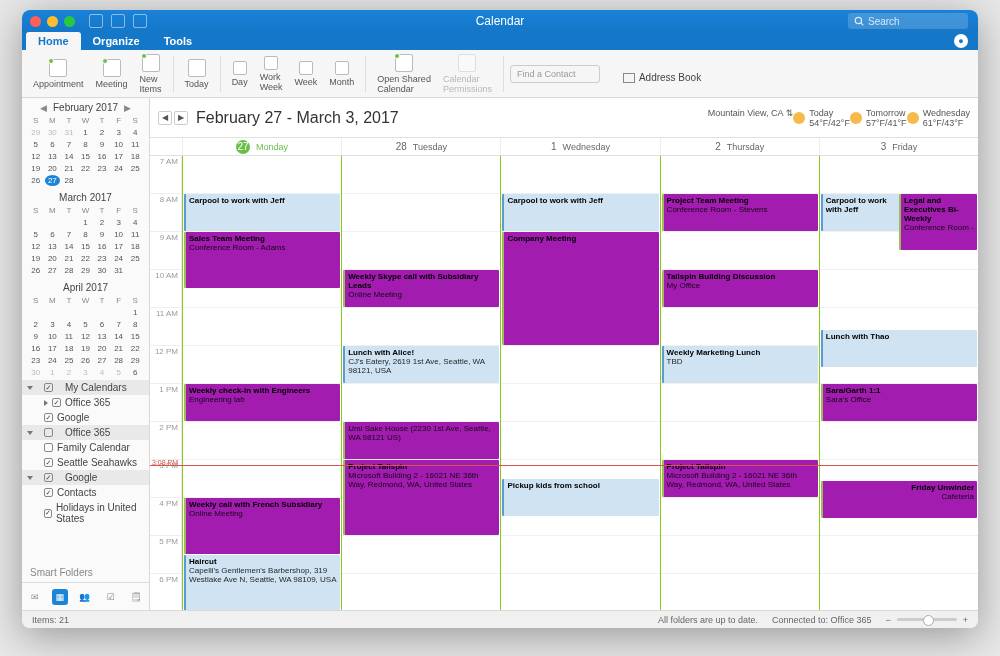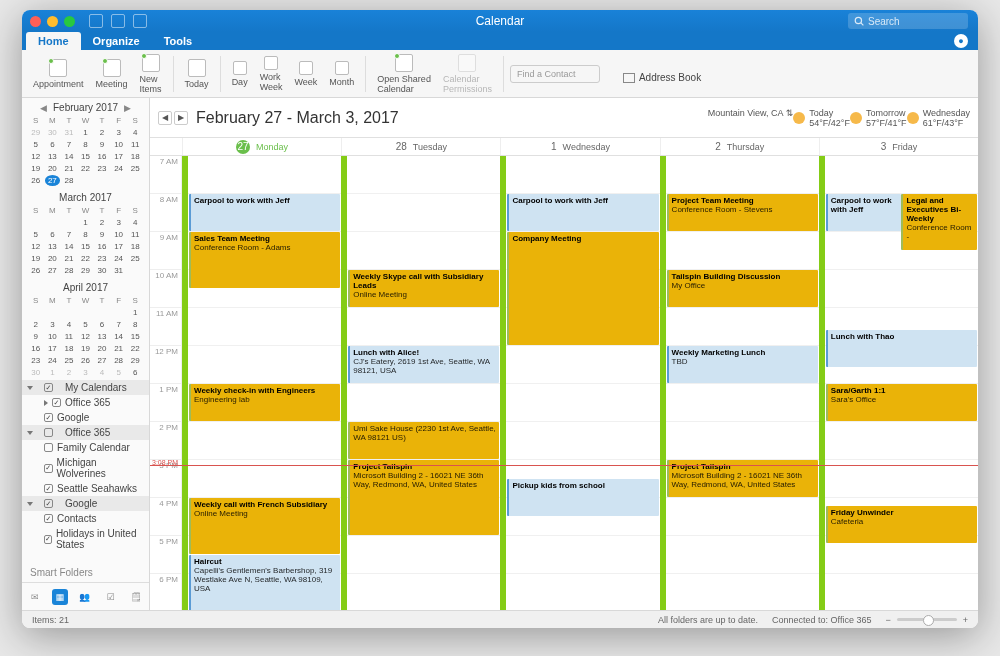--- a/index.html
+++ b/index.html
@@ -61,27 +61,27 @@
 .day-headers{height:18px;display:flex;border-bottom:1px solid #e0e0e0;font-size:9px;color:#666}
 .time-gutter{width:32px;flex-shrink:0}
 .day-h{flex:1;display:flex;align-items:center;justify-content:center;gap:6px;border-left:1px solid #eee}
 .day-h .dnum{font-size:10px}
 .day-h.today .dnum{background:#6abf4b;color:#fff;border-radius:50%;width:14px;height:14px;display:inline-flex;align-items:center;justify-content:center}
 .day-h.today .dname{color:#6abf4b}
 .grid-wrap{flex:1;overflow:hidden;position:relative}
 .grid{display:flex;height:100%;position:relative}
 .hours{width:32px;flex-shrink:0;border-right:1px solid #eee}
 .hour-row{height:38px;border-bottom:1px solid #eee;font-size:8px;color:#999;text-align:right;padding-right:3px;padding-top:1px}
-.day-col{flex:1;border-left:6px solid #84cc16;position:relative}
+.day-col{flex:1;border-left:1px solid #84cc16;position:relative}
 .day-col .slot{height:38px;border-bottom:1px solid #f0f0f0}
 .event{position:absolute;left:1px;right:1px;border-radius:1px;padding:2px 3px;font-size:8px;line-height:9px;overflow:hidden;border-left:2px solid}
 .event .et{font-weight:600}
 .event .el{opacity:.85}
 .ev-blue{background:#cfe3f2;border-left-color:#5a9bd5}
-.ev-green{background:#eab308;border-left-color:#9fbb59}
+.ev-green{background:#a21caf;border-left-color:#9fbb59}
 .now-line{position:absolute;left:0;right:0;height:1px;background:#d9534f;z-index:5}
 .now-line::before{content:attr(data-time);position:absolute;left:2px;top:-6px;font-size:7px;color:#d9534f}
 .statusbar{height:18px;background:#f0f0f0;border-top:1px solid #d8d8d8;display:flex;align-items:center;font-size:9px;color:#666;padding:0 10px;gap:18px}
 .statusbar .right{margin-left:auto;display:flex;align-items:center;gap:14px}
 .zoom{display:flex;align-items:center;gap:6px}
 .zoom .bar{width:60px;height:3px;background:#ccc;border-radius:2px;position:relative}
 .zoom .bar::after{content:"";position:absolute;left:26px;top:-3px;width:9px;height:9px;background:#fff;border:1px solid #aaa;border-radius:50%}
 </style>
 </head>
 <body>
@@ -358,24 +358,20 @@
             <span class="tri open"></span>
             <span class="chk"></span>
             <span>Office 365</span>
           </div>
           <div class="cl-item">
             <span class="chk"></span>
             <span>Family Calendar</span>
           </div>
           <div class="cl-item">
             <span class="chk">✓</span>
-            <span>Michigan Wolverines</span>
-          </div>
-          <div class="cl-item">
-            <span class="chk">✓</span>
             <span>Seattle Seahawks</span>
           </div>
           <div class="cl-group">
             <span class="tri open"></span>
             <span class="chk">✓</span>
             <span>Google</span>
           </div>
           <div class="cl-item">
             <span class="chk">✓</span>
             <span>Contacts</span>
@@ -606,21 +602,21 @@
                 <div class="et">Legal and Executives Bi-Weekly</div>
                 <div class="el">Conference Room -</div>
               </div>
               <div class="event ev-blue" style="top: 174px; height: 37px;">
                 <div class="et">Lunch with Thao</div>
               </div>
               <div class="event ev-green" style="top: 228px; height: 37px;">
                 <div class="et">Sara/Garth 1:1</div>
                 <div class="el">Sara's Office</div>
               </div>
-              <div class="event ev-green" style="top: 350px; height: 37px;">
+              <div class="event ev-green" style="top: 325px; height: 37px; text-align: right;">
                 <div class="et">Friday Unwinder</div>
                 <div class="el">Cafeteria</div>
               </div>
             </div>
         </div>
         <div class="now-line" id="now-line" data-time="3:08 PM" style="top: 309.067px;"></div>
       </div>
     </div>
   </div>
 

